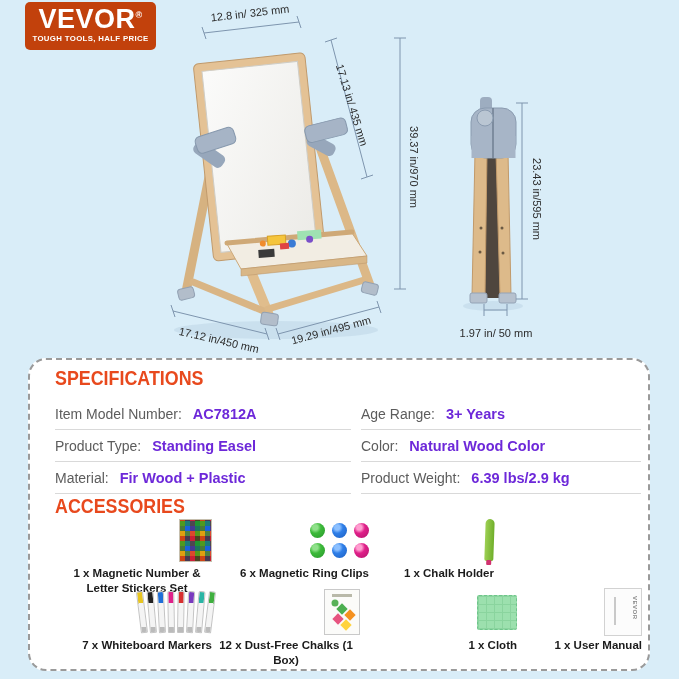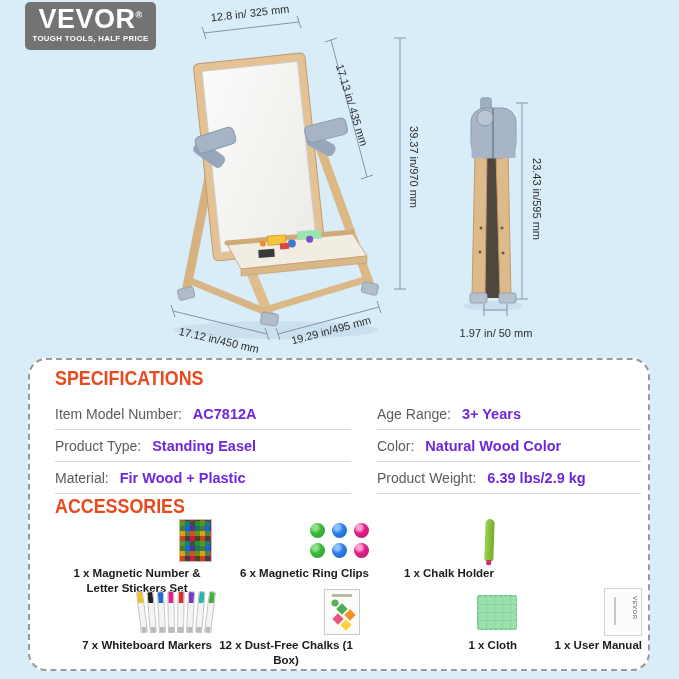--- a/index.html
+++ b/index.html
@@ -1,38 +1,38 @@
 <!DOCTYPE html>
 <html><head>
 <meta charset="utf-8">
 <style>
   html,body{margin:0;padding:0;}
   body{font-family:"Liberation Sans",sans-serif;}
   .stage{position:relative;width:679px;height:679px;background:#d9edf8;overflow:hidden;}
 
   
-  .logo{position:absolute;left:25px;top:2px;width:131px;height:48px;background:#737373;
+  .logo{position:absolute;left:25px;top:2px;width:131px;height:48px;background:#c2410c;
         border-radius:5px;color:#fff;text-align:center;box-sizing:border-box;padding-top:3px;}
   .logo-name{font-size:27px;font-weight:bold;letter-spacing:.5px;line-height:1.05;}
   .logo-name sup{font-size:9px;font-weight:bold;vertical-align:super;}
   .logo-tag{font-size:7.8px;font-weight:bold;letter-spacing:.35px;margin-top:1px;}
 
   
   .dim{position:absolute;font-size:11px;color:#2c2c2c;white-space:nowrap;text-align:center;}
 
   
   .card{position:absolute;left:28px;top:358px;width:622px;height:313px;background:#ffffff;
         border:2px dashed #9a9a9a;border-radius:18px;box-sizing:border-box;}
   .sec-title{position:absolute;left:55px;color:#e8491d;font-weight:bold;font-size:21px;
         transform:scaleX(.85);transform-origin:left center;white-space:nowrap;}
   .title-specs{top:366px;}
   .title-acc{top:494px;}
 
   .spec-grid{position:absolute;left:55px;top:398px;width:586px;display:grid;
-        grid-template-columns:296px 1fr;column-gap:26px;}
+        grid-template-columns:296px 1fr;column-gap:10px;}
   .spec-row{display:flex;align-items:center;height:31px;border-bottom:1px solid #d9d9d9;}
   .spec-label{color:#5c5c5c;font-size:14px;}
   .spec-value{color:#6d28d9;font-weight:bold;font-size:14.5px;margin-left:11px;}
 
   .acc-row{position:absolute;left:30px;width:612px;display:flex;}
   .acc-row1{top:516px;}
   .acc-row2{top:588px;}
   .acc-cell{display:flex;flex-direction:column;align-items:flex-end;}
   .acc-cell.c1{width:182px;} .acc-cell.c2{width:148px;}
   .acc-cell.c3{width:157px;} .acc-cell.c4{width:125px;}

